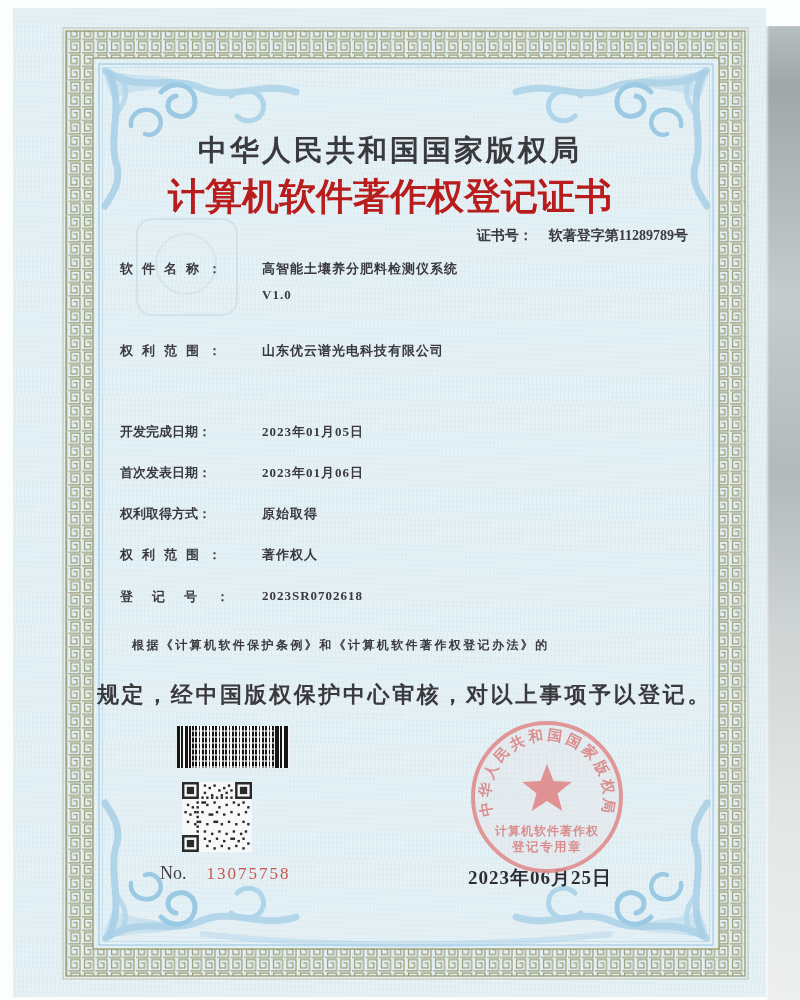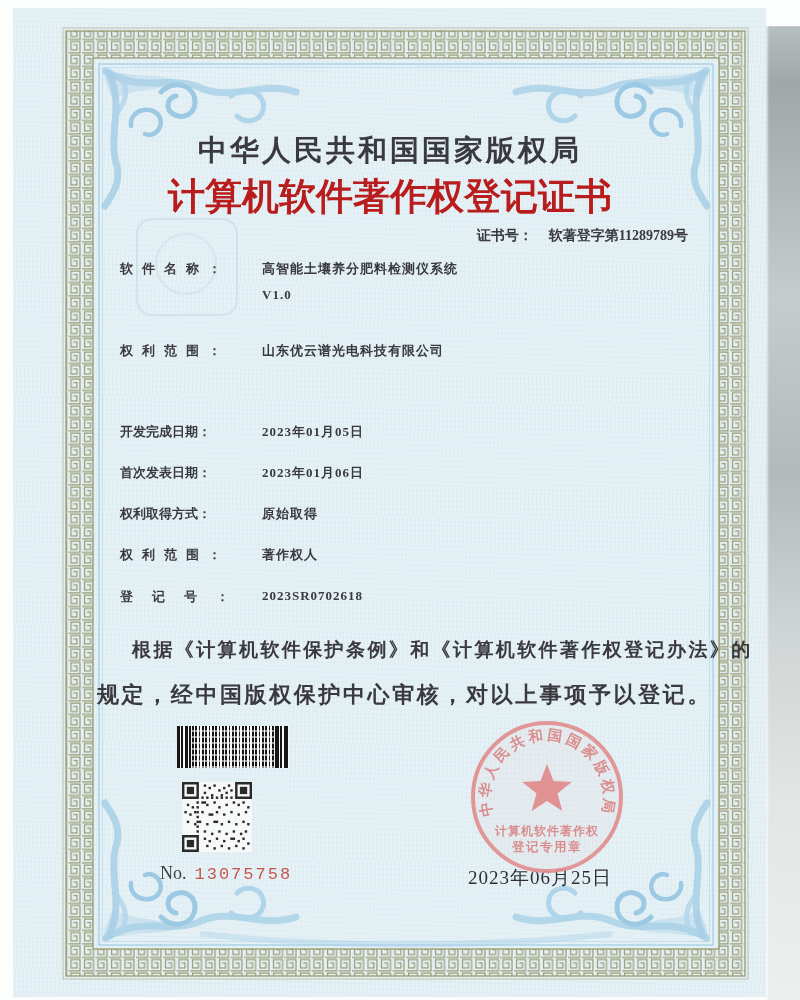--- a/index.html
+++ b/index.html
@@ -30,36 +30,36 @@
   .cert-title{position:absolute;left:40px;right:60px;top:172px;text-align:center;font-size:37px;font-weight:bold;letter-spacing:0px;color:#b91c1c;}
   .certno-line{position:absolute;right:112px;top:227px;font-size:14px;font-weight:bold;color:var(--ink);}
   .certno-line .gap{display:inline-block;width:16px;}
 
   .row{position:absolute;left:120px;height:26px;white-space:nowrap;color:var(--ink);font-size:13px;font-weight:bold;}
   .row .lbl{display:inline-block;}
   .row .val{position:absolute;left:142px;top:0;white-space:nowrap;letter-spacing:1px;}
   .ls-wide .lbl{letter-spacing:9px;}
   .ls-wider .lbl{letter-spacing:19px;text-align:center;}
 
-  .statement-l1{position:absolute;left:132px;top:637px;font-size:19px;font-weight:bold;letter-spacing:2.4px;color:var(--ink);white-space:nowrap;}
+  .statement-l1{position:absolute;left:132px;top:637px;font-size:12px;font-weight:bold;letter-spacing:2.4px;color:var(--ink);white-space:nowrap;}
   .statement-l2{position:absolute;left:97px;top:680px;font-size:22px;font-weight:bold;letter-spacing:2.6px;color:var(--ink);white-space:nowrap;}
 
   .barcode{position:absolute;left:177px;top:726px;width:112px;height:42px;display:flex;}
   .bc-l{width:15px;background:repeating-linear-gradient(90deg,#161616 0 3px,#f7f7f7 3px 4px,#161616 4px 6px,#f7f7f7 6px 8px);}
   .bc-m{flex:1;background:
     repeating-linear-gradient(0deg, rgba(247,247,247,.55) 0 2px, transparent 2px 6px),
     repeating-linear-gradient(90deg,#161616 0 2px,#f7f7f7 2px 3px,#161616 3px 5px,#f7f7f7 5px 7px,#161616 7px 8px,#f7f7f7 8px 10px);}
   .bc-r{width:14px;background:repeating-linear-gradient(90deg,#161616 0 4px,#f7f7f7 4px 5px,#161616 5px 7px,#f7f7f7 7px 9px);}
 
   .qr{position:absolute;left:182px;top:782px;width:70px;height:70px;}
 
   .serial{position:absolute;left:160px;top:863px;font-size:18px;color:#3f3f45;white-space:nowrap;}
-  .serial .num{font-family:Liberation Mono, monospace;font-size:17px;color:var(--red-number);letter-spacing:2px;margin-left:8px;}
-
-  .issue-date{position:absolute;left:468px;top:865px;font-size:19px;font-weight:normal;letter-spacing:1px;color:#2f2f33;}
+  .serial .num{font-family:Liberation Serif, serif;font-size:17px;color:var(--red-number);letter-spacing:2px;margin-left:20px;}
+
+  .issue-date{position:absolute;left:468px;top:865px;font-size:19px;font-weight:bold;letter-spacing:1px;color:#2f2f33;}
 
   .seal{position:absolute;left:452px;top:702px;width:190px;height:190px;pointer-events:none;opacity:.92;}
 </style>
 </head>
 <body>
 
 <div class="page">
 
   <div class="cert"></div>
 

